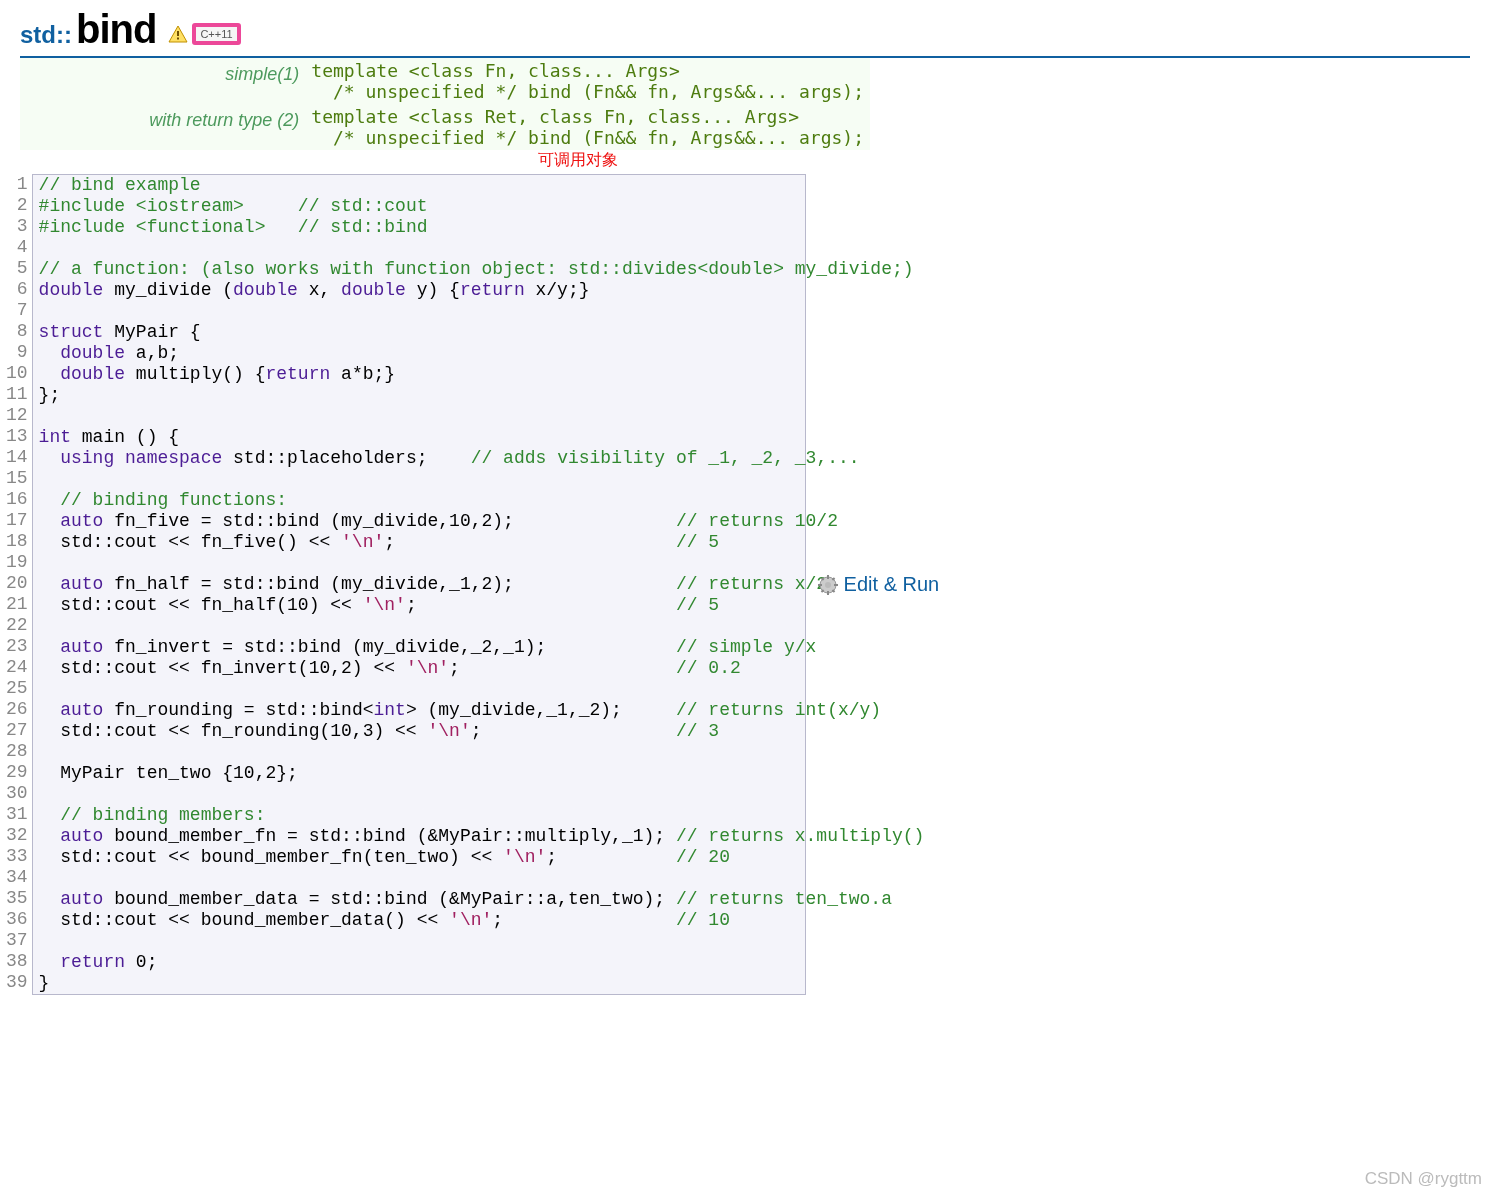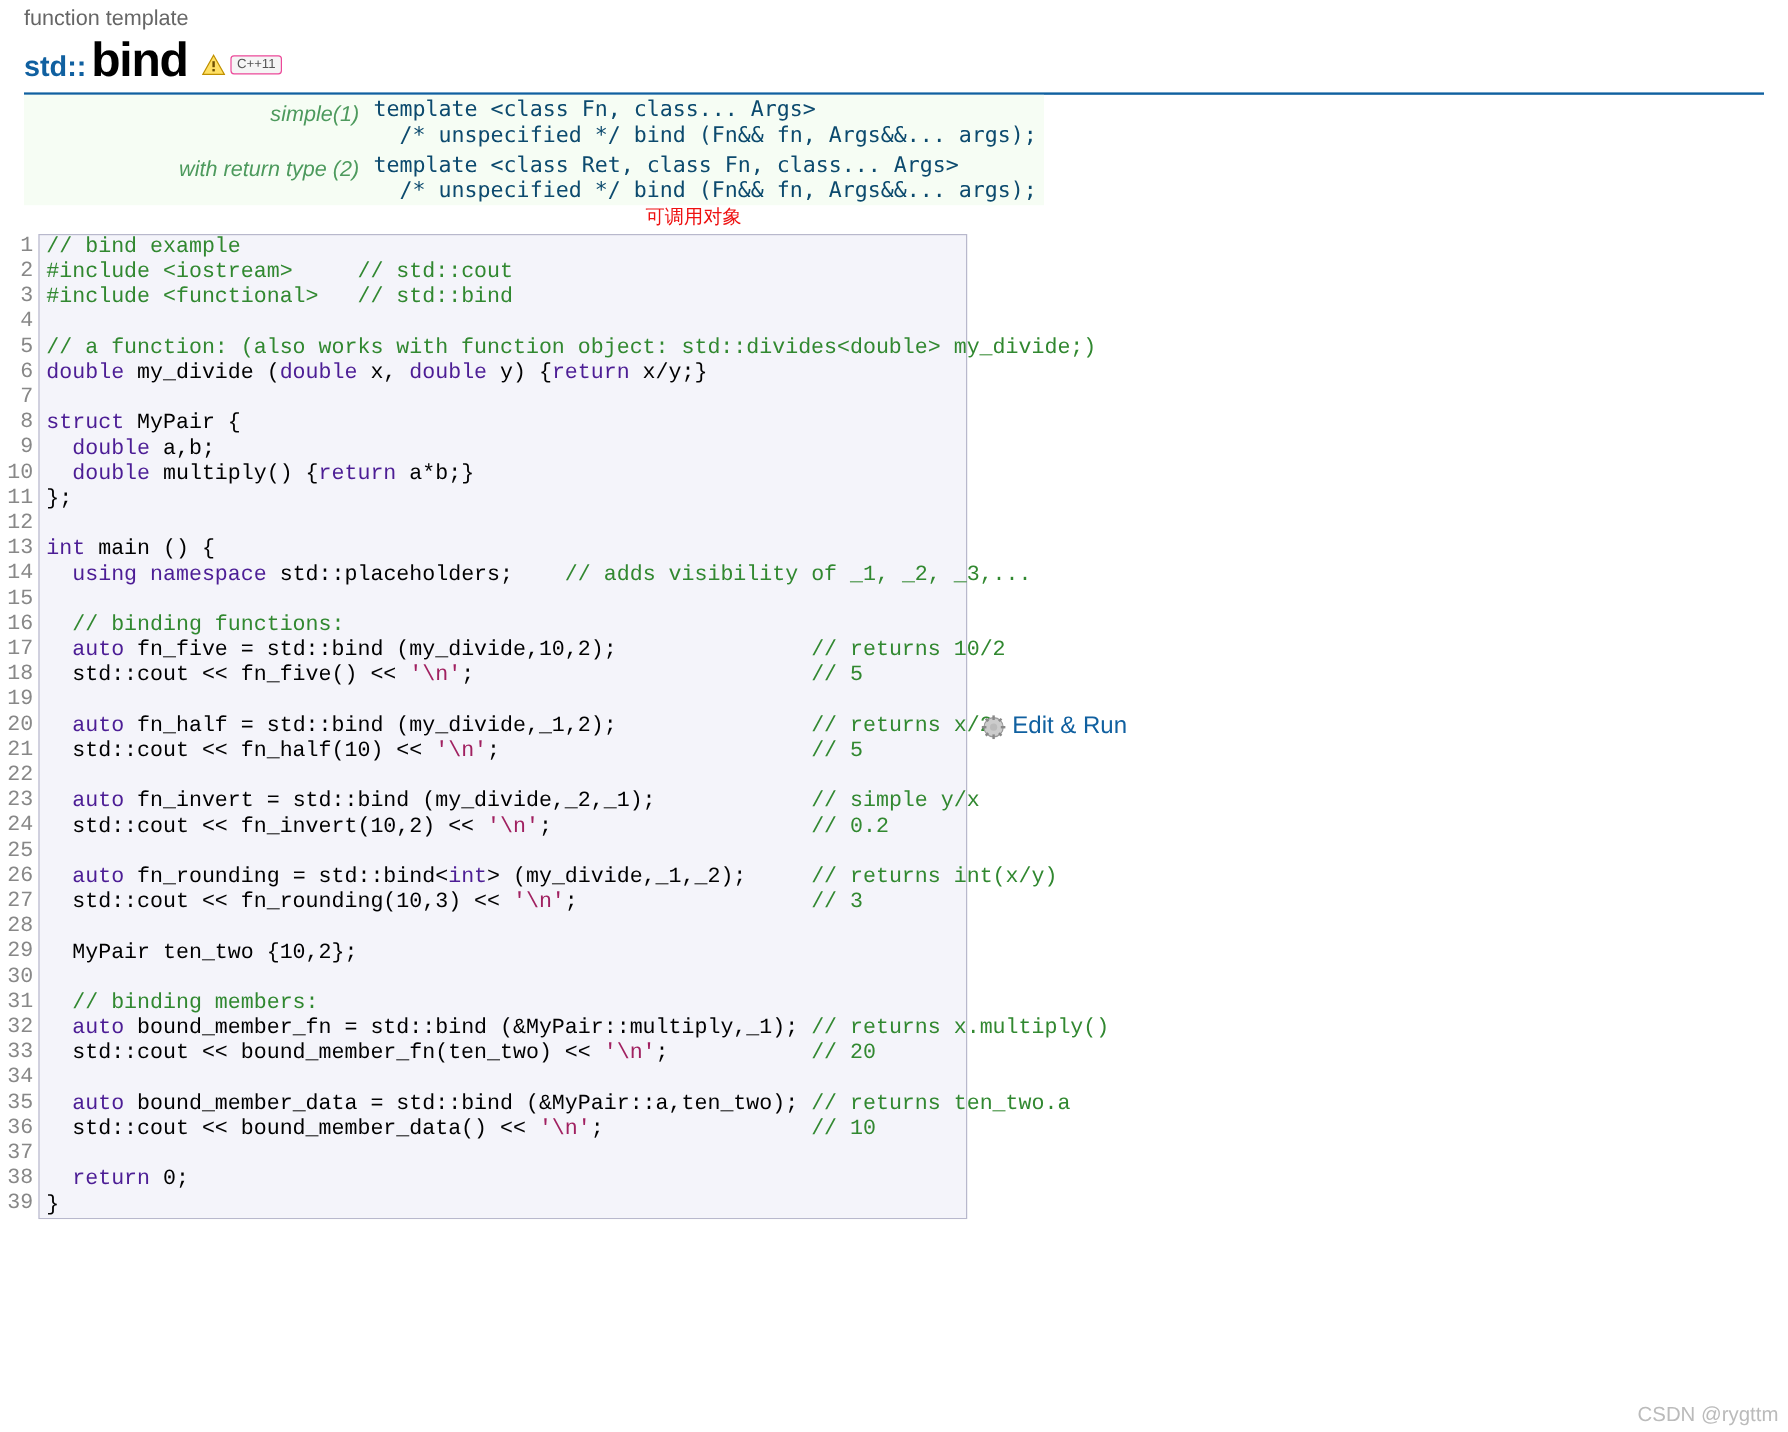--- a/index.html
+++ b/index.html
@@ -34,21 +34,21 @@
       letter-spacing: -1px;
     }
     .badges {
       display: inline-flex;
       gap: 4px;
       margin-left: 8px;
       align-items: center;
     }
     .badge {
       display: inline-block;
-      border: 1px solid #ec4899;
+      border: 4px solid #ec4899;
       border-radius: 3px;
       font-size: 11px;
       padding: 1px 4px;
       background: #f5f5f5;
       color: #555;
       font-family: Verdana, sans-serif;
     }
     .warn-icon svg { display: block; }
     .hr {
       border-top: 2px solid #1060a0;
@@ -65,21 +65,21 @@
       text-align: right;
       color: #4d9a5d;
       font-style: italic;
       font-size: 18px;
       width: 310px;
       white-space: nowrap;
       padding-top: 6px !important;
     }
     .sig-body {
       font-family: Consolas, monospace;
-      color: #0c4a6e;
+      color: #4d7c0f;
       font-size: 18px;
       white-space: pre;
     }
     .annotations {
       position: relative;
       height: 20px;
       margin: 0 20px;
       font-size: 16px;
       color: #e11;
       width: 1450px;
@@ -131,21 +131,20 @@
       bottom: 4px;
       color: #bbb;
       font-size: 17px;
       font-family: Arial, sans-serif;
     }
   </style>
 </head>
 <body>
 
 <div class="header">
-  <div class="subtitle">function template</div>
   <div class="title-row">
     <span class="namespace">std::</span>
     <span class="title">bind</span>
     <span class="badges">
       <span class="warn-icon">
         <svg width="20" height="18" viewBox="0 0 20 18">
             <polygon points="10,1 19,17 1,17" fill="#ffe064" stroke="#c09000" stroke-width="1"></polygon>
             <rect x="9" y="6" width="2" height="5" fill="#705000"></rect>
             <rect x="9" y="12.5" width="2" height="2" fill="#705000"></rect>
           </svg>

